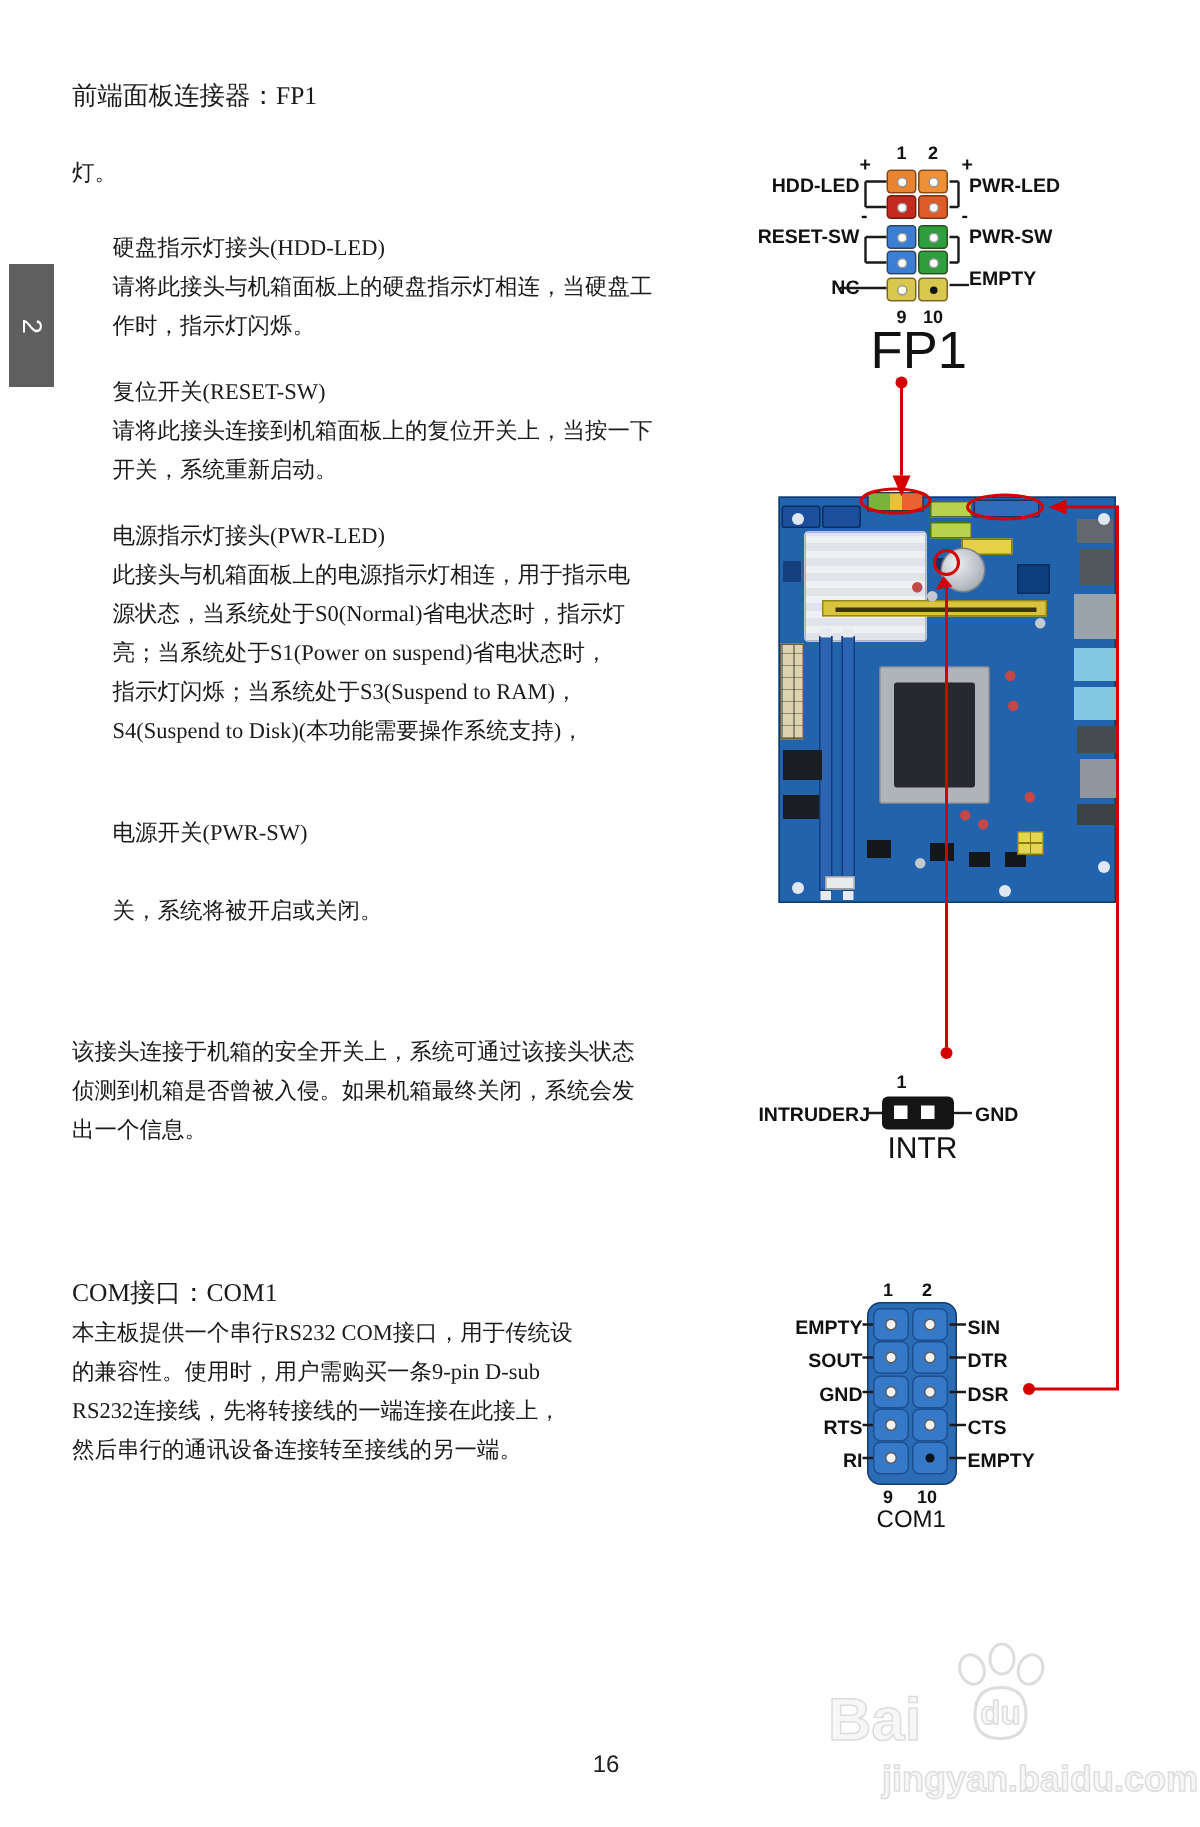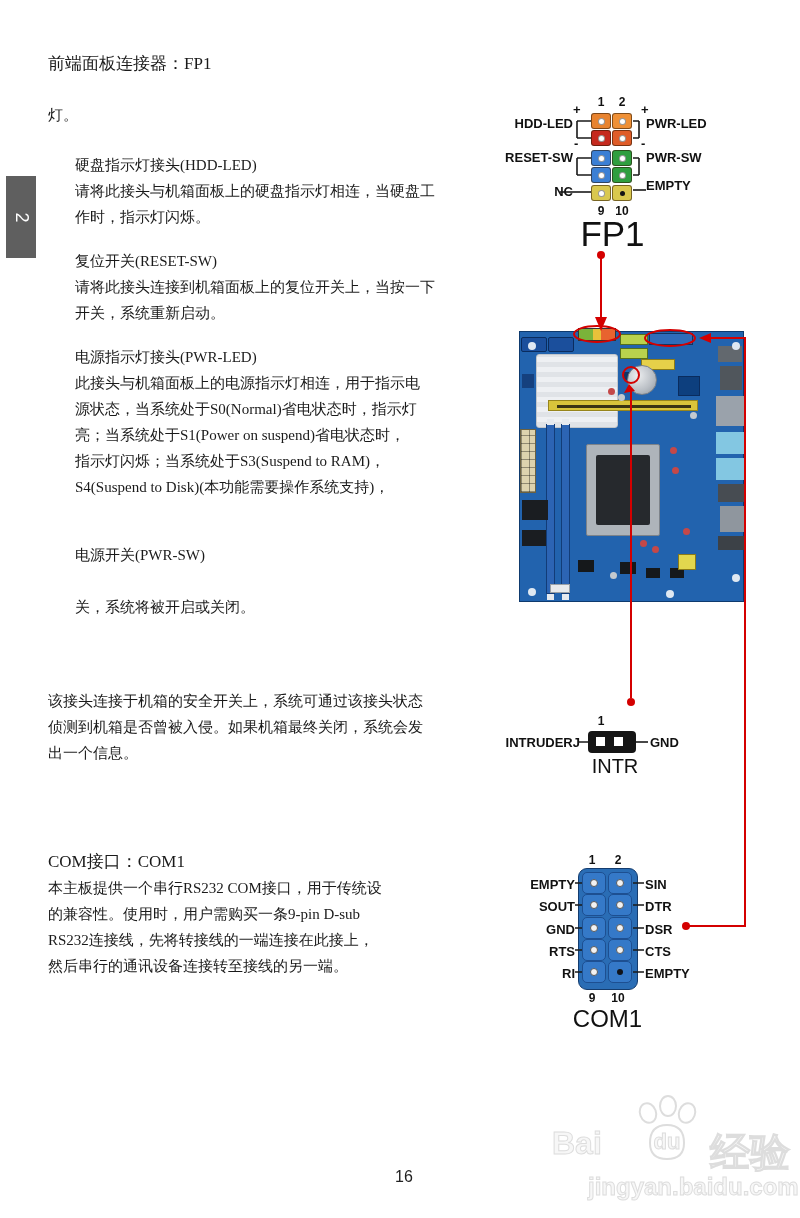--- a/index.html
+++ b/index.html
@@ -256,21 +256,21 @@
     <div class="dlab" style="left:0;width:70px;text-align:right;top:54px">SOUT</div>
     <div class="dlab" style="left:0;width:70px;text-align:right;top:77px">GND</div>
     <div class="dlab" style="left:0;width:70px;text-align:right;top:99px">RTS</div>
     <div class="dlab" style="left:0;width:70px;text-align:right;top:121px">RI</div>
     <div class="dlab" style="left:140px;top:32px">SIN</div>
     <div class="dlab" style="left:140px;top:54px">DTR</div>
     <div class="dlab" style="left:140px;top:77px">DSR</div>
     <div class="dlab" style="left:140px;top:99px">CTS</div>
     <div class="dlab" style="left:140px;top:121px">EMPTY</div>
 
-    <div class="cap" style="left:55px;top:160px;width:95px;font-size:24px">COM1</div>
+    <div class="cap" style="left:55px;top:160px;width:95px;font-size:16px">COM1</div>
   </div>
 
   <svg class="overlay" width="800" height="1218" viewBox="0 0 800 1218">
 
     <g stroke="#1a1a1a" stroke-width="1.6" fill="none">
       <path d="M577,121 H591 M577,138 H591 M577,121 V138"></path>
       <path d="M639,121 H633 M639,138 H633 M639,121 V138"></path>
       <path d="M577,158 H591 M577,175 H591 M577,158 V175"></path>
       <path d="M639,158 H633 M639,175 H633 M639,158 V175"></path>
       <path d="M560,192 H591"></path>
@@ -300,29 +300,28 @@
       <path d="M711,338 H745 V926 H686" fill="none" stroke="#d40000" stroke-width="2"></path>
       <circle cx="686" cy="926" r="4" fill="#d40000"></circle>
       <circle cx="631" cy="375" r="8" fill="none" stroke="#d40000" stroke-width="2"></circle>
       <polygon points="629,384 624,393 635,391" fill="#d40000"></polygon>
       <line x1="631" y1="390" x2="631" y2="698" stroke="#d40000" stroke-width="2"></line>
       <circle cx="631" cy="702" r="4" fill="#d40000"></circle>
     </g>
   </svg>
 
   <div class="abs" style="left:552px;top:1095px;width:245px;height:95px">
-    <span class="wm" style="left:0;top:30px;font-size:32px">Bai</span>
+    <span class="wm" style="left:0;top:30px;font-size:40px">Bai</span>
     <svg class="abs" style="left:78px;top:0" width="72" height="72" viewBox="0 0 72 72">
       <g fill="#ffffff" stroke="#dddddd" stroke-width="2">
         <ellipse cx="18" cy="18" rx="8" ry="10" transform="rotate(-20 18 18)"></ellipse>
         <ellipse cx="38" cy="11" rx="8" ry="10"></ellipse>
         <ellipse cx="57" cy="18" rx="8" ry="10" transform="rotate(20 57 18)"></ellipse>
         <path d="M20,48 Q20,30 37,30 Q54,30 54,48 Q54,64 37,64 Q20,64 20,48 Z"></path>
       </g>
       <text x="37" y="54" text-anchor="middle" font-family="Liberation Sans, sans-serif" font-size="22" font-weight="bold" fill="#f7f7f7" stroke="#dddddd" stroke-width="1">du</text>
     </svg>
-    <span class="wm" style="left:158px;top:30px;font-size:40px">经验</span>
     <span class="wm" style="left:36px;top:78px;font-size:24px">jingyan.baidu.com</span>
   </div>
 
   <div class="pageno">16</div>
 
 </div>
 
 </body></html>

